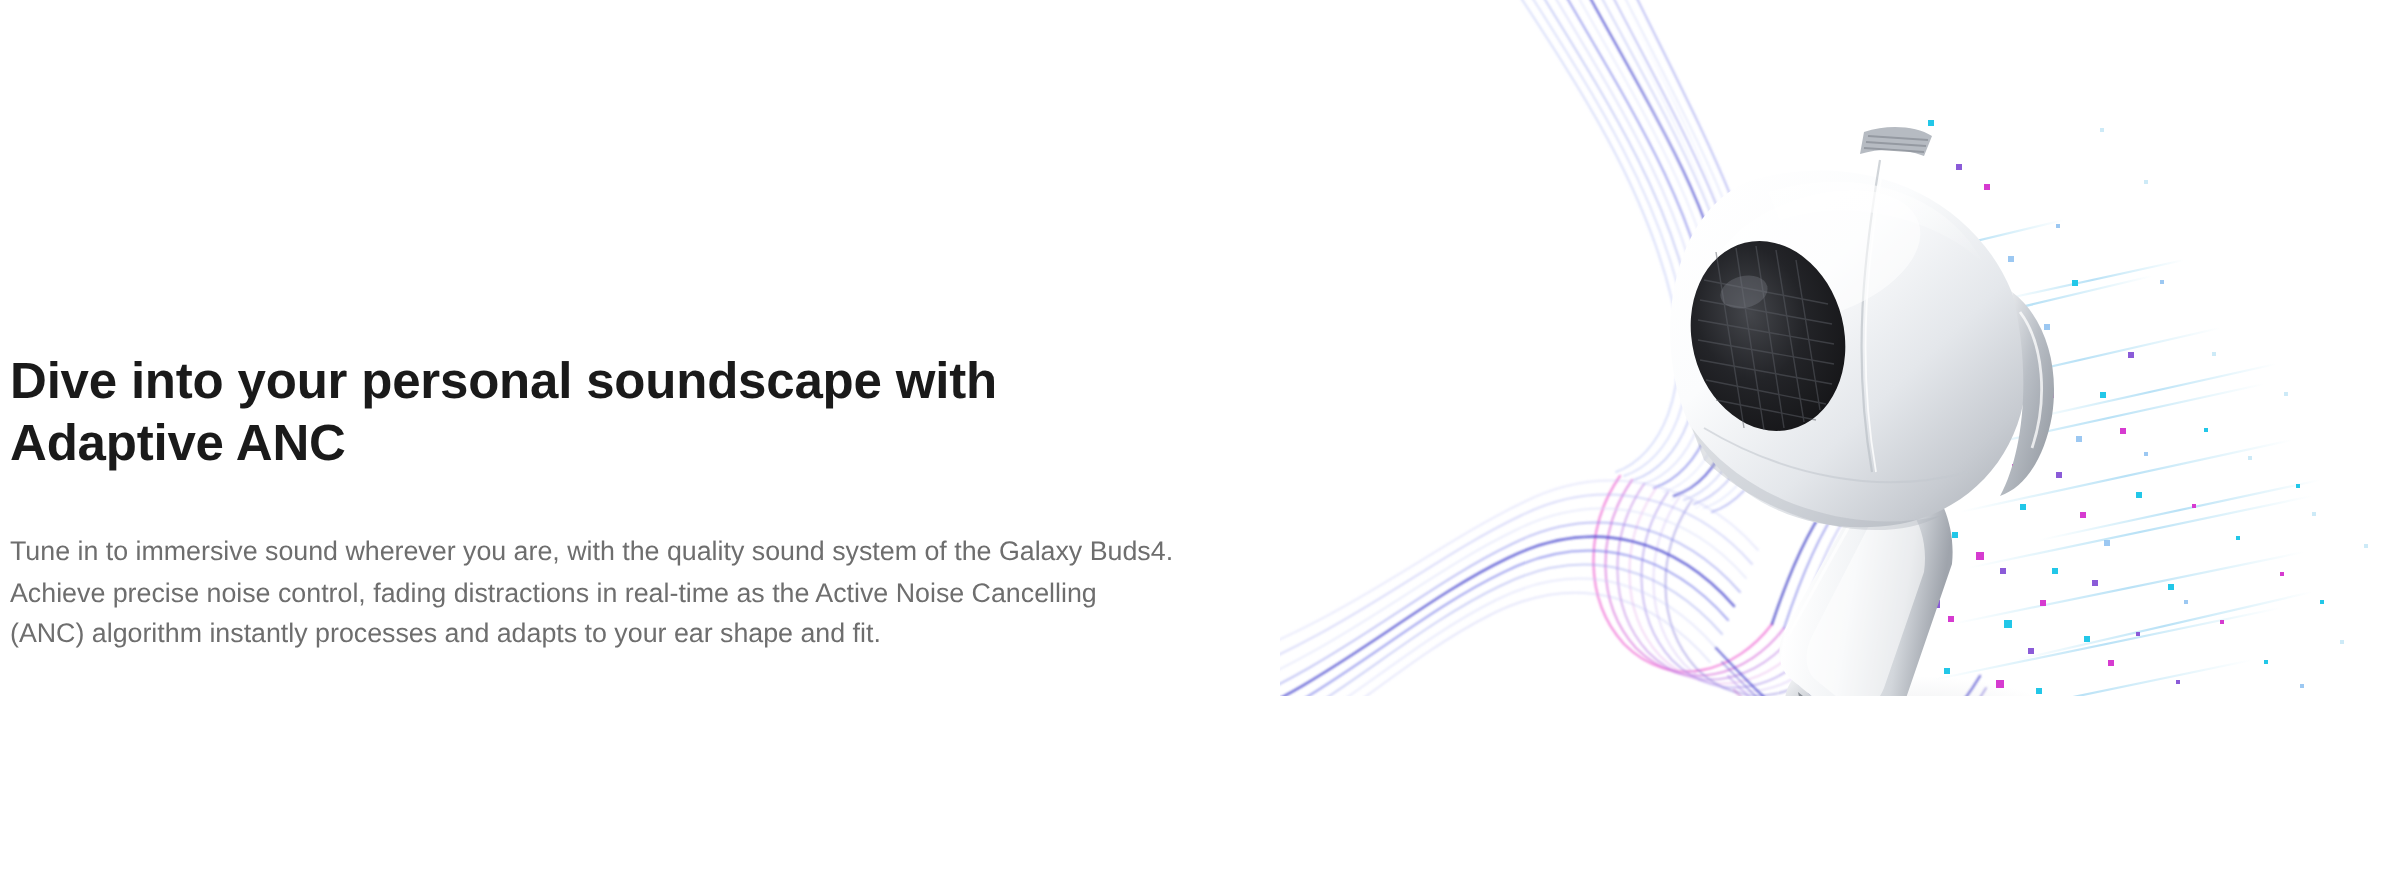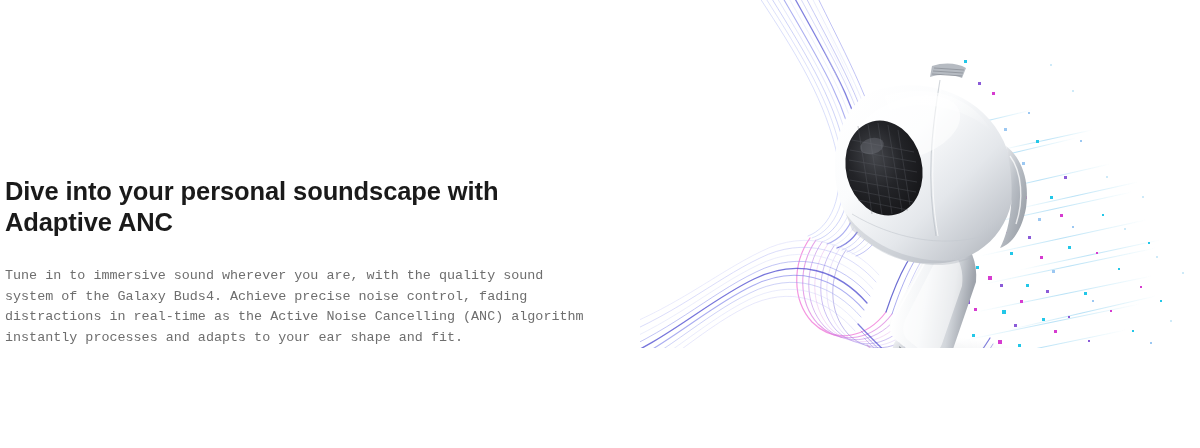--- a/index.html
+++ b/index.html
@@ -37,21 +37,20 @@
     max-width: 575px;
   }
   .body-copy {
     margin: 0;
     padding-top: 28px;
     font-size: 13.4px;
     line-height: 20.6px;
     font-weight: 400;
     color: #6e6e6e;
     max-width: 583px;
-    font-family: Liberation Mono, monospace;
   }
 
   
   .visual {
     position: absolute;
     left: 640px;
     top: 0;
     width: 560px;
     height: 448px;
   }

